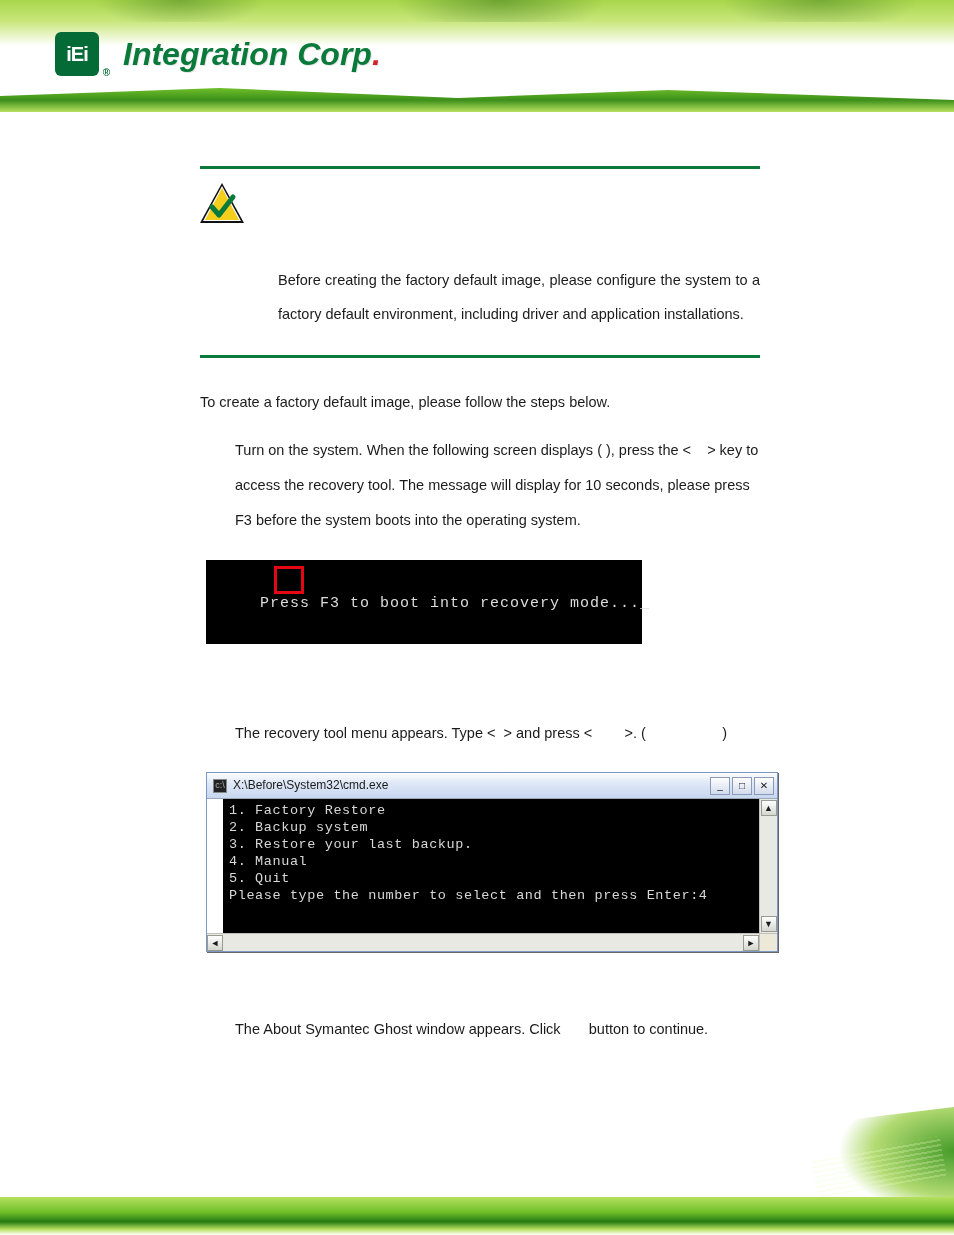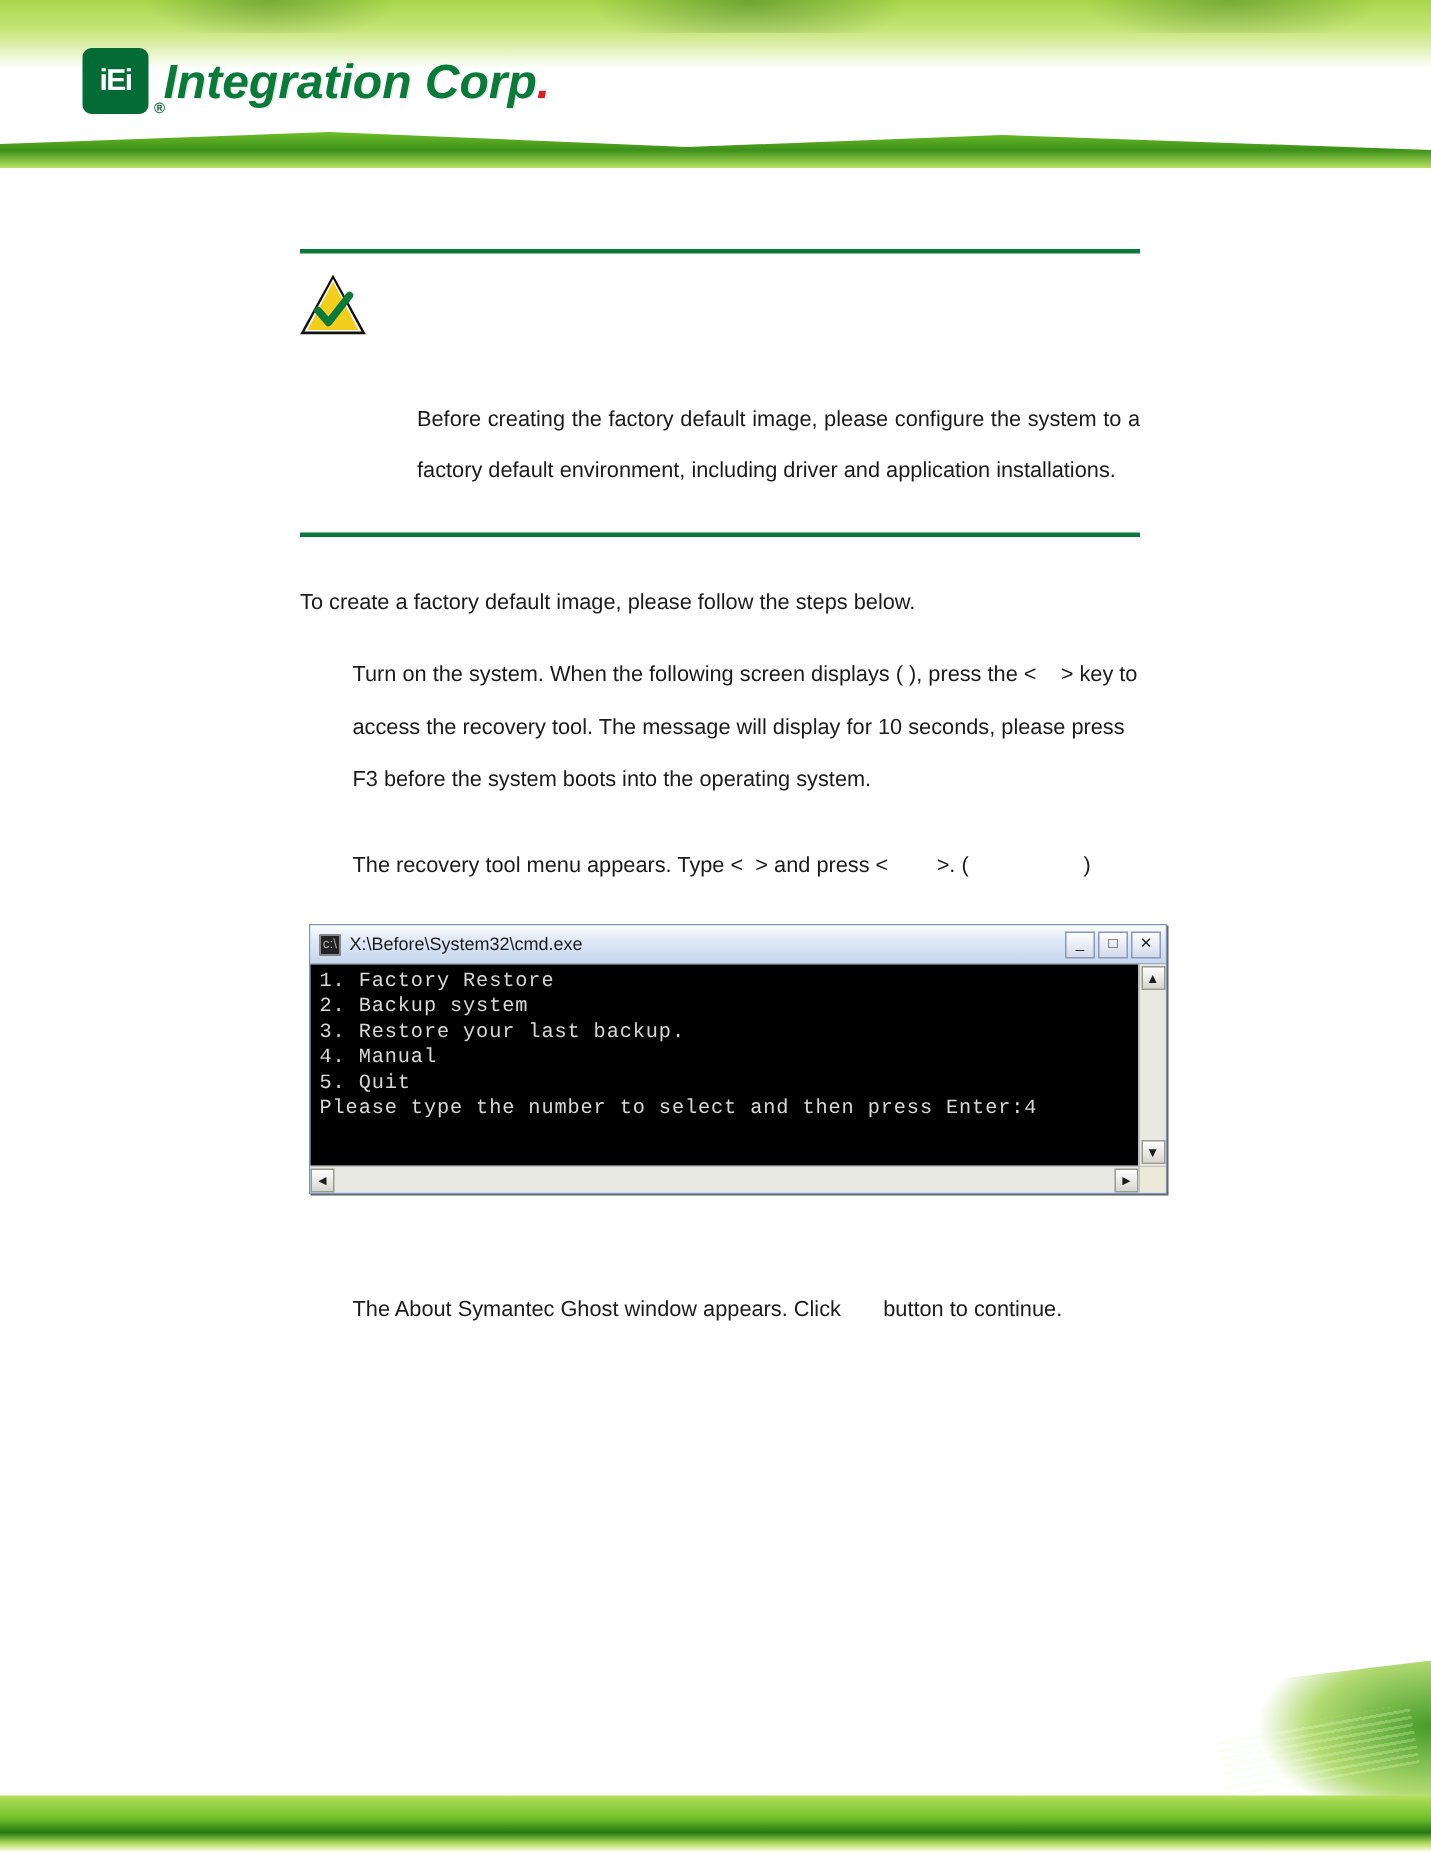--- a/index.html
+++ b/index.html
@@ -32,21 +32,21 @@
   .header::after {
     content: "";
     position: absolute;
     left: 0; right: 0; top: 88px; height: 24px;
     background: linear-gradient(to bottom, #6fbf2a 0%, #3c8f1a 50%, #b8e060 100%);
     clip-path: polygon(0 8px, 23% 0, 48% 10px, 70% 2px, 100% 12px, 100% 100%, 0 100%);
   }
   .logo {
     position: absolute;
     left: 55px; top: 32px;
-    display: flex; align-items: center; gap: 10px;
+    display: flex; align-items: center; gap: 24px;
     color: #0a7a3a;
     font-weight: bold;
   }
   .logo-mark {
     width: 44px; height: 44px;
     background: #046a36;
     border-radius: 6px;
     position: relative;
     color: #fff;
     font-size: 20px;
@@ -155,21 +155,21 @@
     display: flex; align-items: center; justify-content: center;
   }
   .cmd-btns { display: flex; gap: 2px; }
   .cmd-btns .btn {
     width: 20px; height: 18px;
     background: linear-gradient(to bottom,#fefefe,#d2dbec);
     border: 1px solid #8a9ab8;
     font-size: 10px; line-height: 16px; text-align: center;
     font-family: sans-serif;
   }
-  .cmd-body-wrap { display: flex; }
+  .cmd-body-wrap { display: flex; padding-left: 16px; }
   .cmd-body {
     flex: 1;
     background: #000;
     color: #d7d7d7;
     font-family: "Courier New", monospace;
     font-size: 13.5px;
     line-height: 1.25;
     letter-spacing: .6px;
     padding: 4px 6px 28px 6px;
     white-space: pre;
@@ -255,20 +255,24 @@
   </div>
 
   <div class="note-body">Before creating the factory default image, please configure the system to a factory default environment, including driver and application installations.</div>
 
   <div class="rule2"></div>
 
   <div class="intro">To create a factory default image, please follow the steps below.</div>
 
   <div class="step">Turn on the system. When the following screen displays (                    ), press the &lt;&nbsp;&nbsp;&nbsp;&nbsp;&gt; key to access the recovery tool. The message will display for 10 seconds, please press F3 before the system boots into the operating system.</div>
 
+  <div class="shot-boot">
+    <span>Press F3 to boot into recovery mode..._</span>
+    <div class="f3box"></div>
+  </div>
 
   <div class="step">The recovery tool menu appears. Type &lt;&nbsp;&nbsp;&gt; and press &lt;&nbsp;&nbsp;&nbsp;&nbsp;&nbsp;&nbsp;&nbsp;&nbsp;&gt;. (&nbsp;&nbsp;&nbsp;&nbsp;&nbsp;&nbsp;&nbsp;&nbsp;&nbsp;&nbsp;&nbsp;&nbsp;&nbsp;&nbsp;&nbsp;&nbsp;&nbsp;&nbsp;&nbsp;)</div>
 
   <div class="shot-cmd">
     <div class="cmd-title">
       <div class="cmd-title-left">
         <div class="sys-icon">c:\</div>
         <span>X:\Before\System32\cmd.exe</span>
       </div>
       <div class="cmd-btns">

